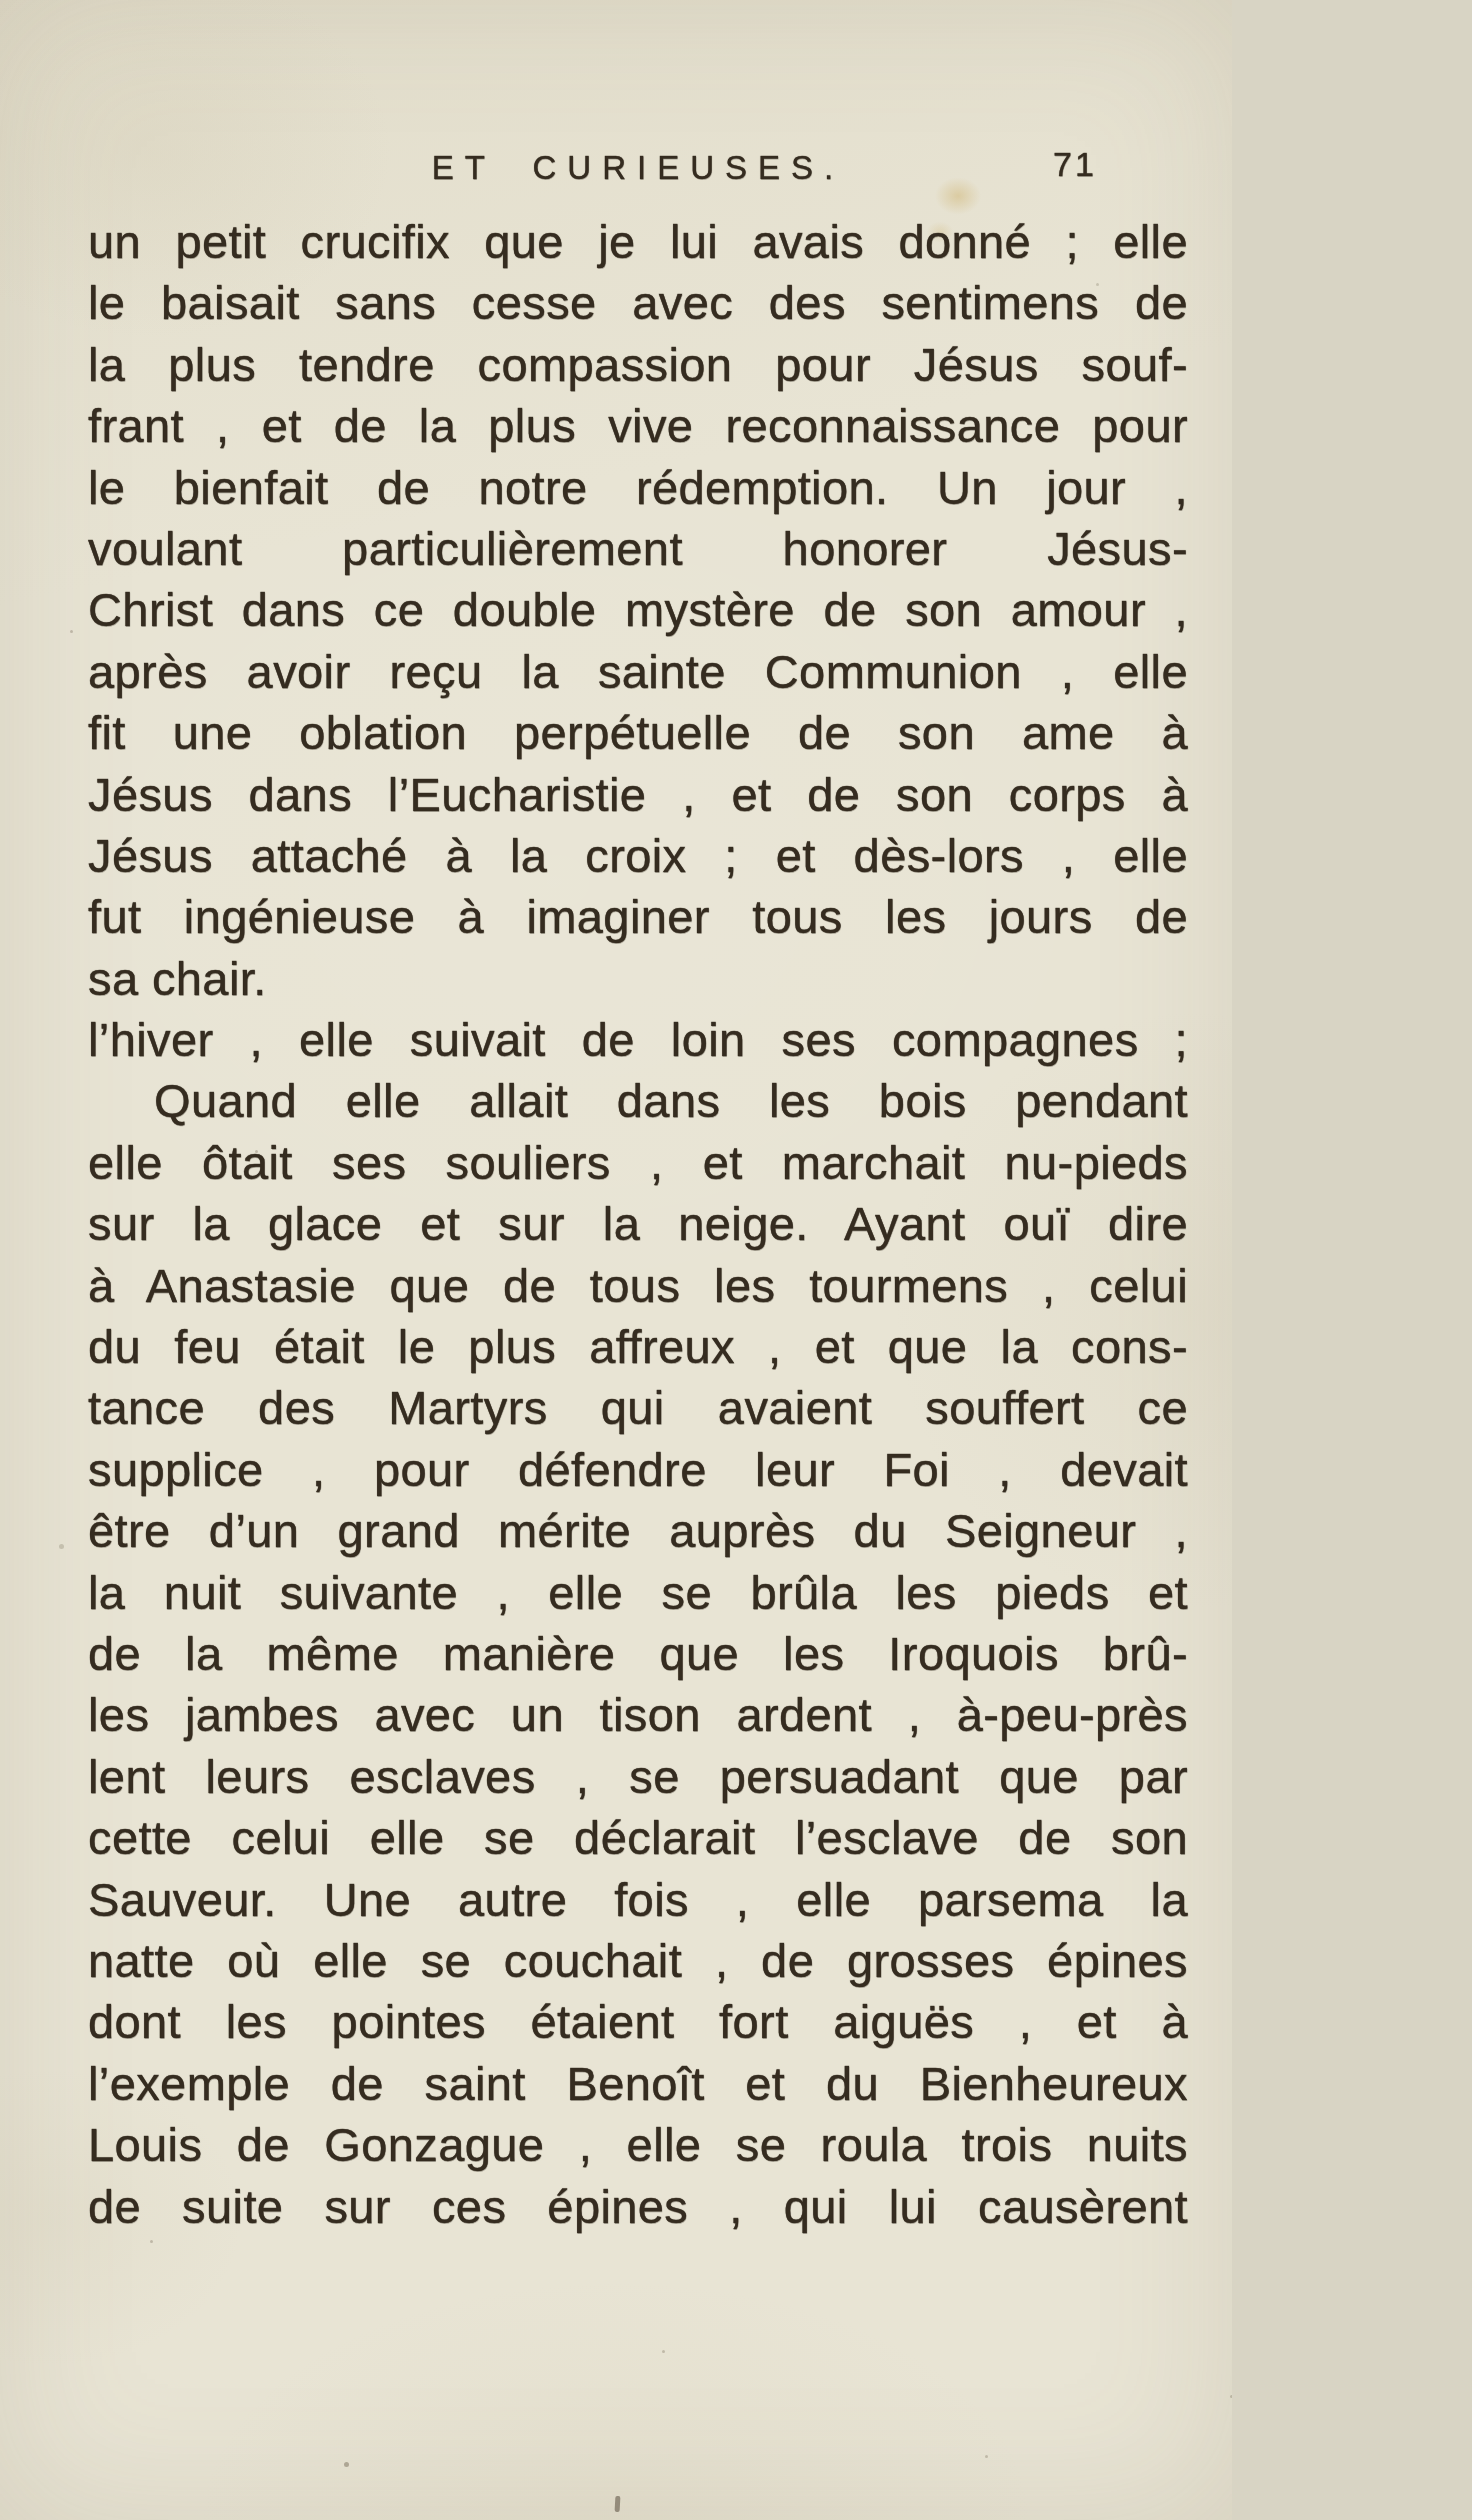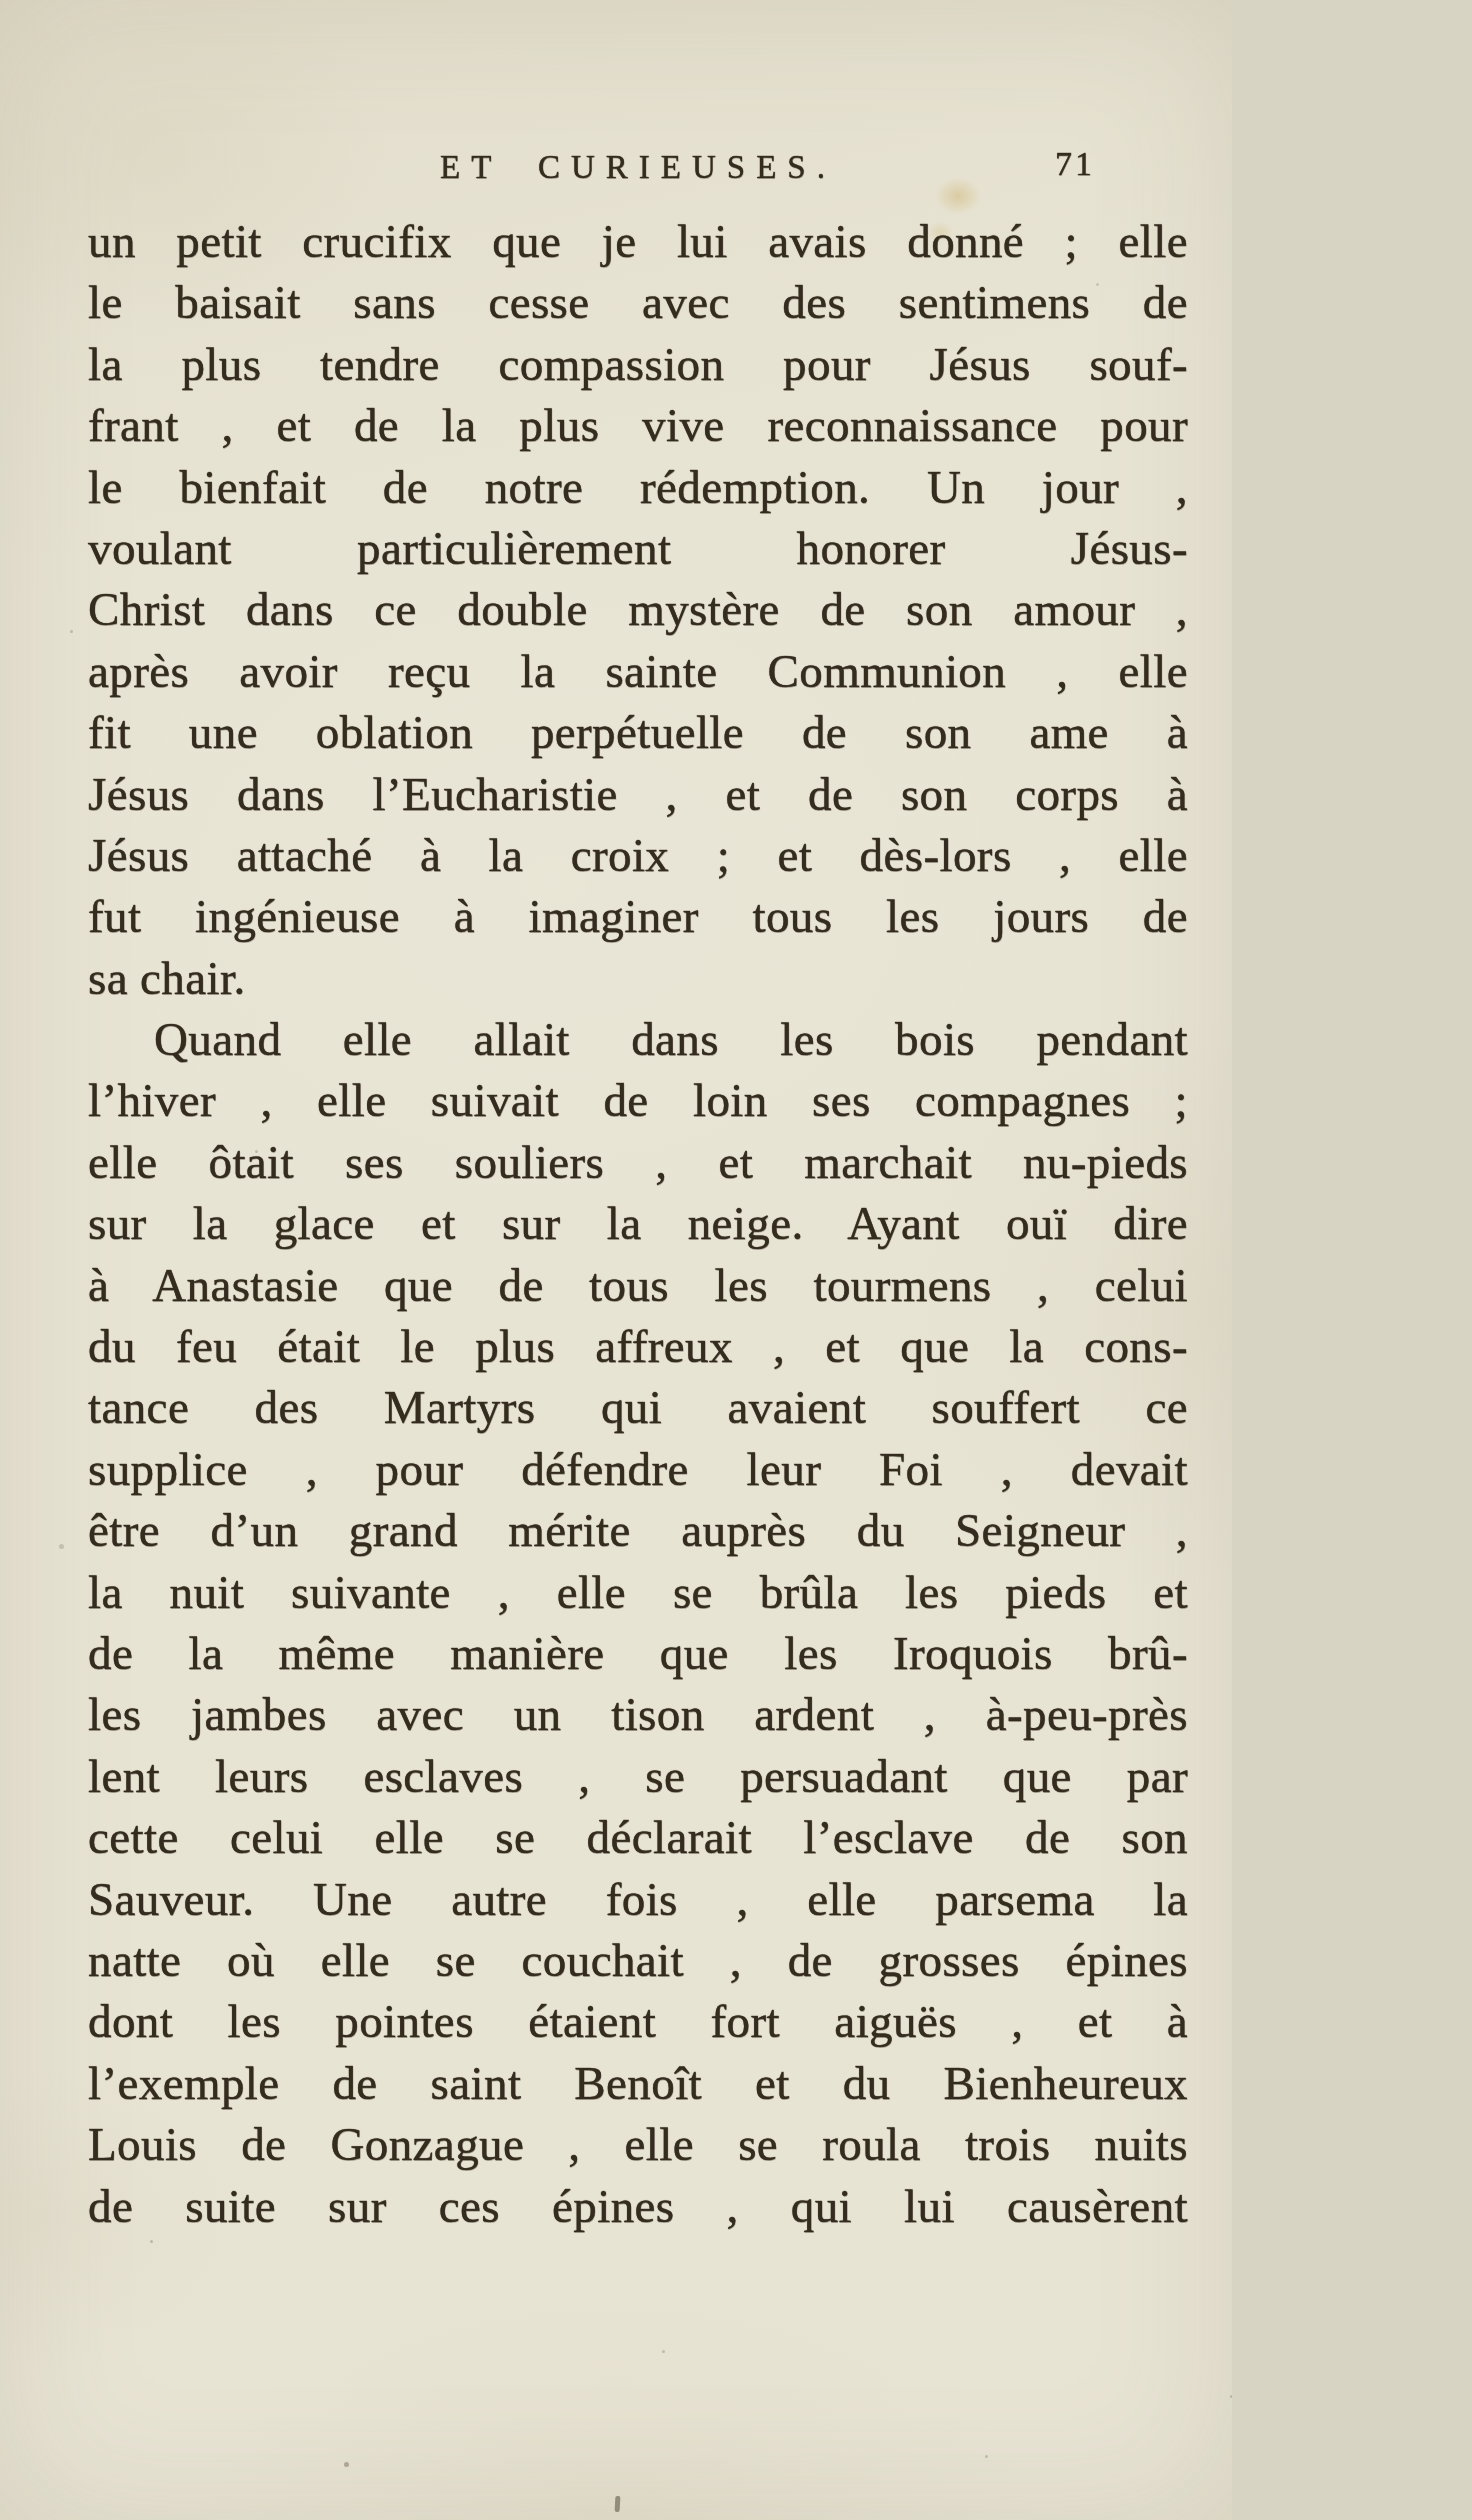--- a/index.html
+++ b/index.html
@@ -5,21 +5,21 @@
   html,body{margin:0;padding:0;background:#d8d4c4;}
   .page{
     position:relative;
     width:1232px;height:2520px;
     overflow:hidden;
     background:
       radial-gradient(900px 700px at 45% 35%, rgba(255,255,255,0.06), rgba(255,255,255,0) 70%),
       linear-gradient(168deg, rgba(205,197,170,0.20) 0%, rgba(205,197,170,0) 22%),
       #e8e4d4;
     box-shadow: inset 0 0 140px rgba(125,114,88,0.16);
-    font-family:Liberation Serif, serif;
+    font-family:Liberation Sans, sans-serif;
     color:#352c20;
   }
   
   .page::before{
     content:"";
     position:absolute; inset:0; pointer-events:none;
     background:
       radial-gradient(32px 26px at 958px 196px, rgba(203,172,96,0.42), rgba(203,172,96,0) 72%),
       radial-gradient(18px 14px at 940px 232px, rgba(203,172,96,0.25), rgba(203,172,96,0) 75%),
       radial-gradient(340px 260px at 12% 6%,  rgba(188,178,148,0.14), rgba(188,178,148,0) 72%),
@@ -96,22 +96,22 @@
       <div class="line">frant , et de la plus vive reconnaissance pour</div>
       <div class="line">le bienfait de notre rédemption. Un jour ,</div>
       <div class="line">voulant particulièrement honorer Jésus-</div>
       <div class="line">Christ dans ce double mystère de son amour ,</div>
       <div class="line">après avoir reçu la sainte Communion , elle</div>
       <div class="line">fit une oblation perpétuelle de son ame à</div>
       <div class="line">Jésus dans l’Eucharistie , et de son corps à</div>
       <div class="line">Jésus attaché à la croix ; et dès-lors , elle</div>
       <div class="line">fut ingénieuse à imaginer tous les jours de</div>
       <div class="line para-end">sa chair.</div>
+      <div class="line">l’hiver , elle suivait de loin ses compagnes ;</div>
       <div class="line para-start">Quand elle allait dans les bois pendant</div>
-      <div class="line">l’hiver , elle suivait de loin ses compagnes ;</div>
       <div class="line">elle ôtait ses souliers , et marchait nu-pieds</div>
       <div class="line">sur la glace et sur la neige. Ayant ouï dire</div>
       <div class="line">à Anastasie que de tous les tourmens , celui</div>
       <div class="line">du feu était le plus affreux , et que la cons-</div>
       <div class="line">tance des Martyrs qui avaient souffert ce</div>
       <div class="line">supplice , pour défendre leur Foi , devait</div>
       <div class="line">être d’un grand mérite auprès du Seigneur ,</div>
       <div class="line">la nuit suivante , elle se brûla les pieds et</div>
       <div class="line">de la même manière que les Iroquois brû-</div>
       <div class="line">les jambes avec un tison ardent , à-peu-près</div>

